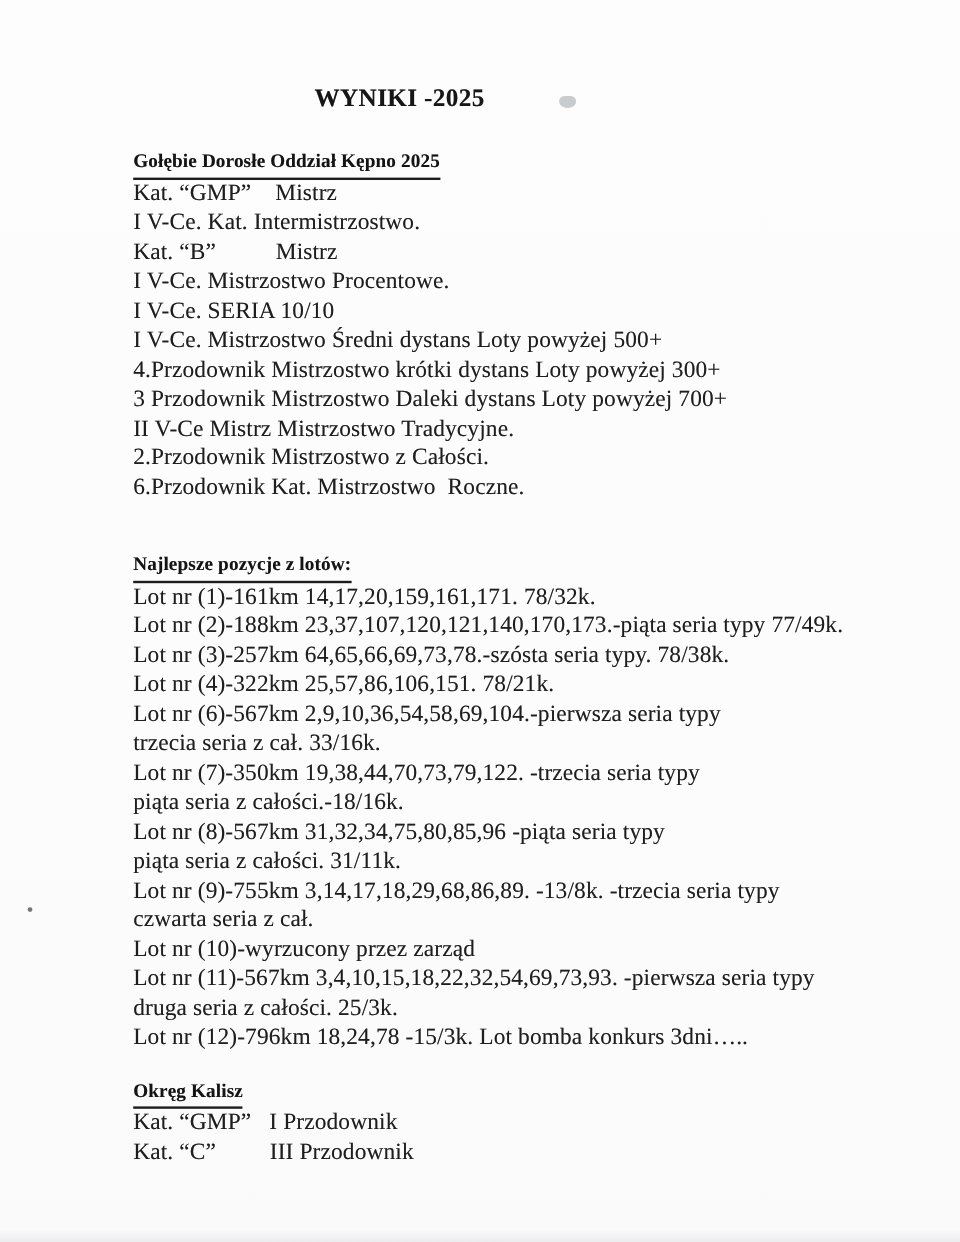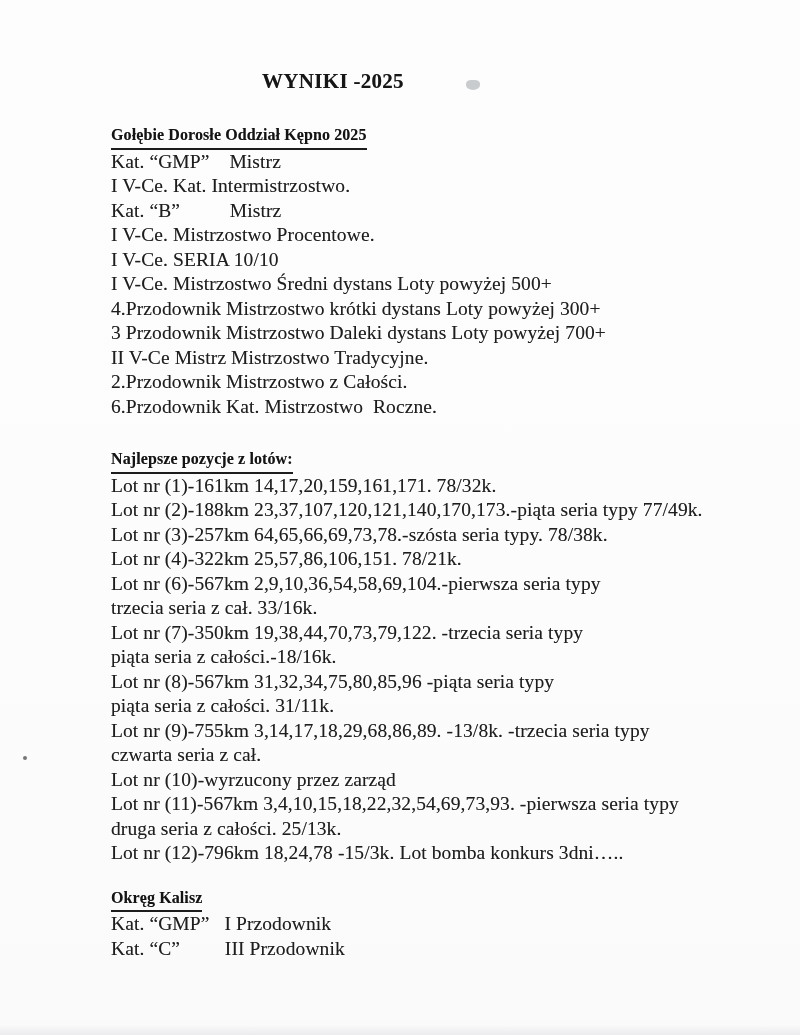--- a/index.html
+++ b/index.html
@@ -44,21 +44,21 @@
     color: #141414;
   }
   .heading span {
     display: inline-block;
     padding-bottom: 0px;
     border-bottom: 2.2px solid #1c1c1c;
   }
   .line {
     white-space: pre;
   }
-  .sec2 { margin-top: 28px; }
+  .sec2 { margin-top: 40px; }
   .sec3 { margin-top: 20px; }
   .smudge {
     position: absolute;
     left: 466px;
     top: 80px;
     width: 14px;
     height: 10px;
     background: #b7bbbf;
     border-radius: 45% 45% 60% 60%;
     opacity: 0.75;
@@ -116,21 +116,21 @@
       <div class="line">Lot nr (6)-567km 2,9,10,36,54,58,69,104.-pierwsza seria typy</div>
       <div class="line">trzecia seria z cał. 33/16k.</div>
       <div class="line">Lot nr (7)-350km 19,38,44,70,73,79,122. -trzecia seria typy</div>
       <div class="line">piąta seria z całości.-18/16k.</div>
       <div class="line">Lot nr (8)-567km 31,32,34,75,80,85,96 -piąta seria typy</div>
       <div class="line">piąta seria z całości. 31/11k.</div>
       <div class="line">Lot nr (9)-755km 3,14,17,18,29,68,86,89. -13/8k. -trzecia seria typy</div>
       <div class="line">czwarta seria z cał.</div>
       <div class="line">Lot nr (10)-wyrzucony przez zarząd</div>
       <div class="line">Lot nr (11)-567km 3,4,10,15,18,22,32,54,69,73,93. -pierwsza seria typy</div>
-      <div class="line">druga seria z całości. 25/13k.</div>
+      <div class="line">druga seria z całości. 25/3k.</div>
       <div class="line">Lot nr (12)-796km 18,24,78 -15/3k. Lot bomba konkurs 3dni…..</div>
     </section>
 
     <section class="sec3">
       <div class="heading"><span>Okręg Kalisz</span></div>
       <div class="line">Kat. “GMP”   I Przodownik</div>
       <div class="line">Kat. “C”         III Przodownik</div>
     </section>
 
   </div>

